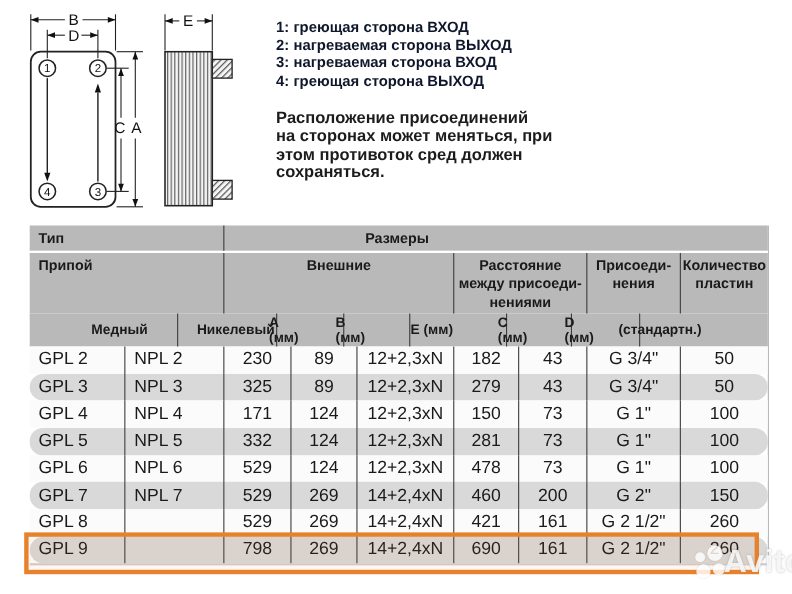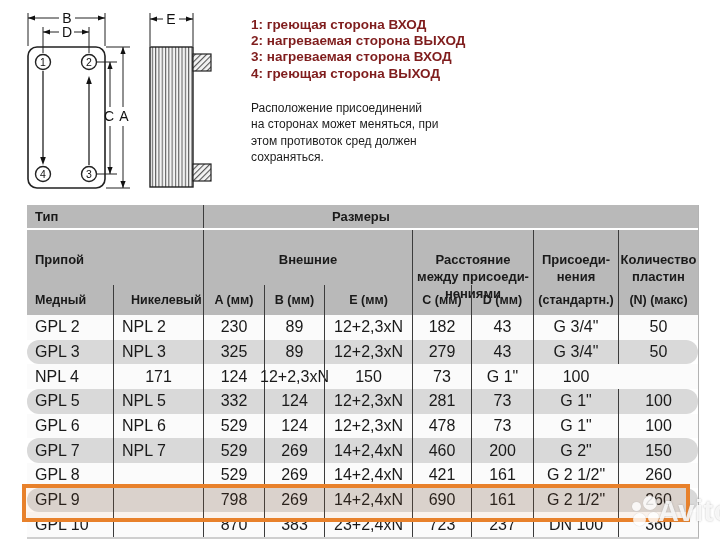--- a/index.html
+++ b/index.html
@@ -5,33 +5,33 @@
   html,body{margin:0;padding:0;}
   body{
     width:720px;height:540px;position:relative;overflow:hidden;
     background:#ffffff;
     font-family:"Liberation Sans", sans-serif;
     color:#1a1a1a;
   }
   
   .diagram{position:absolute;left:0;top:0;width:240px;height:200px;}
   
-  .legend{position:absolute;left:251px;top:17px;font-size:13.5px;line-height:16.2px;font-weight:bold;color:#7f1d1d;}
-  .note{position:absolute;left:251px;top:100px;font-size:12px;line-height:16.4px;font-weight:normal;color:#1c1c1c;}
+  .legend{position:absolute;left:251px;top:17px;font-size:13.5px;line-height:16.2px;font-weight:bold;color:#0f172a;}
+  .note{position:absolute;left:251px;top:100px;font-size:15px;line-height:16.4px;font-weight:bold;color:#1c1c1c;}
   
   .spec-table{position:absolute;left:27px;top:205px;width:671px;border-right:1px solid #b3b3b3;border-bottom:2px solid #cfcfcf;}
   .hrow{display:grid;background:var(--header-bg);}
   .r1{grid-template-columns:176px 495px;height:23px;font-size:13px;font-weight:bold;}
   .r1 .cell{display:flex;align-items:center;}
   .sep{height:2px;background:#ffffff;}
   .r2{grid-template-columns:176px 209px 121px 85px 80px;height:55px;font-size:13px;font-weight:bold;}
-  .r2 .cell{display:flex;flex-direction:column;align-items:center;justify-content:flex-start;padding-top:21px;line-height:17px;text-align:center;}
+  .r2 .cell{display:flex;flex-direction:column;align-items:center;justify-content:flex-start;padding-top:2px;line-height:17px;text-align:center;}
   .r2 .cell.left{align-items:flex-start;}
   .r3{grid-template-columns:86px 90px 61px 60px 88px 59px 62px 85px 80px;height:30px;font-size:12.5px;font-weight:bold;}
-  .r3 .cell{display:flex;align-items:center;justify-content:center;}
+  .r3 .cell{display:flex;align-items:center;justify-content:center;margin-left:48px;}
   .tbody{display:block;}
   .trow{display:grid;grid-template-columns:86px 90px 61px 60px 88px 59px 62px 85px 80px;height:24.66px;background:var(--row-bg);font-size:16px;}
   .trow.alt{background:var(--row-alt-bg);border-radius:12px;}
   .trow .cell{display:flex;align-items:center;justify-content:center;}
   .cell.left{justify-content:flex-start;padding-left:8px;}
   .r1 .cell + .cell, .r2 .cell + .cell, .r3 .cell + .cell, .trow .cell + .cell{border-left:1px solid var(--divider);}
   .sizes-label{margin-left:128px;}
   
   .highlight-box{position:absolute;left:22px;top:484px;width:660px;height:30px;border:4px solid var(--highlight);background:rgba(237,125,49,0.07);z-index:5;}
   
@@ -172,21 +172,20 @@
   </div>
   <div class="hrow r3">
     <div class="cell left">Медный</div>
     <div class="cell left" style="padding-left:17px;">Никелевый</div>
     <div class="cell">A (мм)</div>
     <div class="cell">B (мм)</div>
     <div class="cell">E (мм)</div>
     <div class="cell">C (мм)</div>
     <div class="cell">D (мм)</div>
     <div class="cell">(стандартн.)</div>
-    <div class="cell">(N) (макс)</div>
   </div>
   <div class="tbody">
       <div class="trow">
         <div class="cell left">GPL 2</div>
         <div class="cell left">NPL 2</div>
         <div class="cell">230</div>
         <div class="cell">89</div>
         <div class="cell">12+2,3xN</div>
         <div class="cell">182</div>
         <div class="cell">43</div>
@@ -198,20 +197,21 @@
         <div class="cell left">NPL 3</div>
         <div class="cell">325</div>
         <div class="cell">89</div>
         <div class="cell">12+2,3xN</div>
         <div class="cell">279</div>
         <div class="cell">43</div>
         <div class="cell">G 3/4"</div>
         <div class="cell">50</div>
       </div>
       <div class="trow">
+        <div class="cell left">GPL 4</div>
         <div class="cell left">NPL 4</div>
         <div class="cell">171</div>
         <div class="cell">124</div>
         <div class="cell">12+2,3xN</div>
         <div class="cell">150</div>
         <div class="cell">73</div>
         <div class="cell">G 1"</div>
         <div class="cell">100</div>
       </div>
       <div class="trow alt">
@@ -262,31 +262,20 @@
         <div class="cell left">GPL 9</div>
         <div class="cell left"></div>
         <div class="cell">798</div>
         <div class="cell">269</div>
         <div class="cell">14+2,4xN</div>
         <div class="cell">690</div>
         <div class="cell">161</div>
         <div class="cell">G 2 1/2"</div>
         <div class="cell">260</div>
       </div>
-      <div class="trow">
-        <div class="cell left">GPL 10</div>
-        <div class="cell left"></div>
-        <div class="cell">870</div>
-        <div class="cell">383</div>
-        <div class="cell">23+2,4xN</div>
-        <div class="cell">723</div>
-        <div class="cell">237</div>
-        <div class="cell">DN 100</div>
-        <div class="cell">360</div>
-      </div>
     </div>
 </div>
 
 <div class="highlight-box"></div>
 
 <div class="watermark">
   <div class="wm-dot wm-d1"></div>
   <div class="wm-dot wm-d2"></div>
   <div class="wm-dot wm-d3"></div>
   <div class="wm-dot wm-d4"></div>

